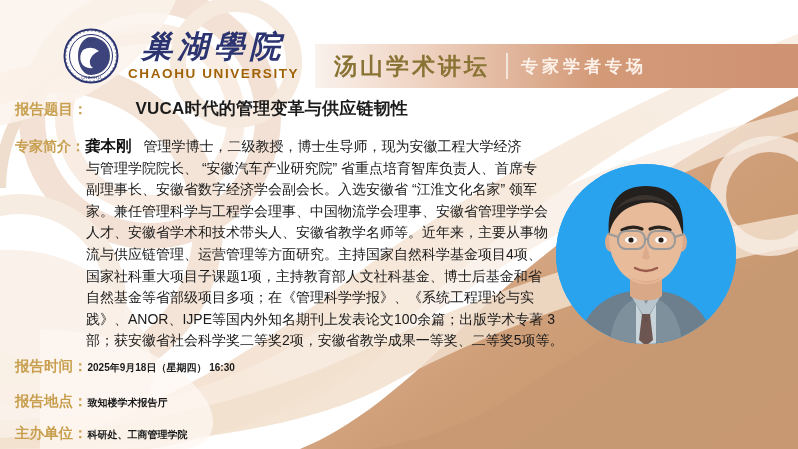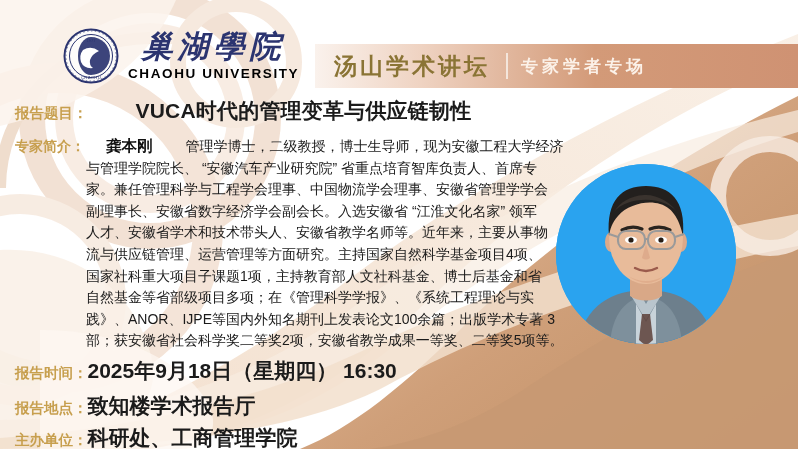--- a/index.html
+++ b/index.html
@@ -55,21 +55,21 @@
     font-weight: 700;
     color: #2b3470;
     letter-spacing: 5px;
     line-height: 1.05;
     font-style: italic;
     white-space: nowrap;
   }
   .logo-en {
     font-size: 13.5px;
     font-weight: 700;
-    color: #000000;
+    color: #a16207;
     letter-spacing: 1.6px;
     margin-top: 3px;
     white-space: nowrap;
   }
 
   .banner {
     position: absolute;
     left: 315px; top: 44px;
     width: 483px; height: 44px;
     background: linear-gradient(to right,
@@ -116,33 +116,32 @@
 
   .title-row {
     position: absolute;
     left: 15px; top: 97px;
     font-size: 14.5px;
     display: flex;
     align-items: baseline;
     white-space: nowrap;
     gap: 48px;
   }
-  .title-row .value { font-size: 21px; letter-spacing: .2px; }
+  .title-row .value { font-size: 17px; letter-spacing: .2px; }
 
   .bio-block {
     position: absolute;
     left: 15px; top: 135px;
     width: 548px;
   }
   .bio-line {
     font-size: 14px;
     line-height: 21.6px;
     color: #1a1a1a;
     white-space: nowrap;
-    gap: 21px;
   }
   .bio-line.first { display: flex; align-items: baseline; }
   .bio-name {
     font-weight: 700;
     font-size: 15.5px;
     color: #111111;
     margin-right: 12px;
   }
   .bio-indent { padding-left: 71px; }
 
@@ -150,21 +149,21 @@
     position: absolute;
     left: 15px;
     font-size: 14.5px;
     display: flex;
     align-items: baseline;
     white-space: nowrap;
   }
   .info-time  { top: 357px; }
   .info-place { top: 392px; }
   .info-org   { top: 424px; }
-  .info-row .value { font-size: 21px; }
+  .info-row .value { font-size: 10px; }
 
   
   .portrait {
     position: absolute;
     left: 556px; top: 164px;
     width: 180px; height: 180px;
     border-radius: 50%;
     overflow: hidden;
     background: #2aa3ef;
   }
@@ -263,22 +262,22 @@
     <span class="value">VUCA时代的管理变革与供应链韧性</span>
   </div>
 
   <div class="bio-block">
     <div class="bio-line first">
       <span class="label">专家简介：</span>
       <span class="bio-name">龚本刚</span>
       <span>管理学博士，二级教授，博士生导师，现为安徽工程大学经济</span>
     </div>
     <div class="bio-line bio-indent">与管理学院院长、 “安徽汽车产业研究院” 省重点培育智库负责人、首席专</div>
+    <div class="bio-line bio-indent">副理事长、安徽省数字经济学会副会长。入选安徽省 “江淮文化名家” 领军</div>
     <div class="bio-line bio-indent">家。兼任管理科学与工程学会理事、中国物流学会理事、安徽省管理学学会</div>
-    <div class="bio-line bio-indent">副理事长、安徽省数字经济学会副会长。入选安徽省 “江淮文化名家” 领军</div>
     <div class="bio-line bio-indent">人才、安徽省学术和技术带头人、安徽省教学名师等。近年来，主要从事物</div>
     <div class="bio-line bio-indent">流与供应链管理、运营管理等方面研究。主持国家自然科学基金项目4项、</div>
     <div class="bio-line bio-indent">国家社科重大项目子课题1项，主持教育部人文社科基金、博士后基金和省</div>
     <div class="bio-line bio-indent">自然基金等省部级项目多项；在《管理科学学报》、《系统工程理论与实</div>
     <div class="bio-line bio-indent">践》、ANOR、IJPE等国内外知名期刊上发表论文100余篇；出版学术专著 3</div>
     <div class="bio-line bio-indent">部；获安徽省社会科学奖二等奖2项，安徽省教学成果一等奖、二等奖5项等。</div>
   </div>
 
   <div class="portrait">
     <svg width="180" height="180" viewBox="0 0 180 180">

